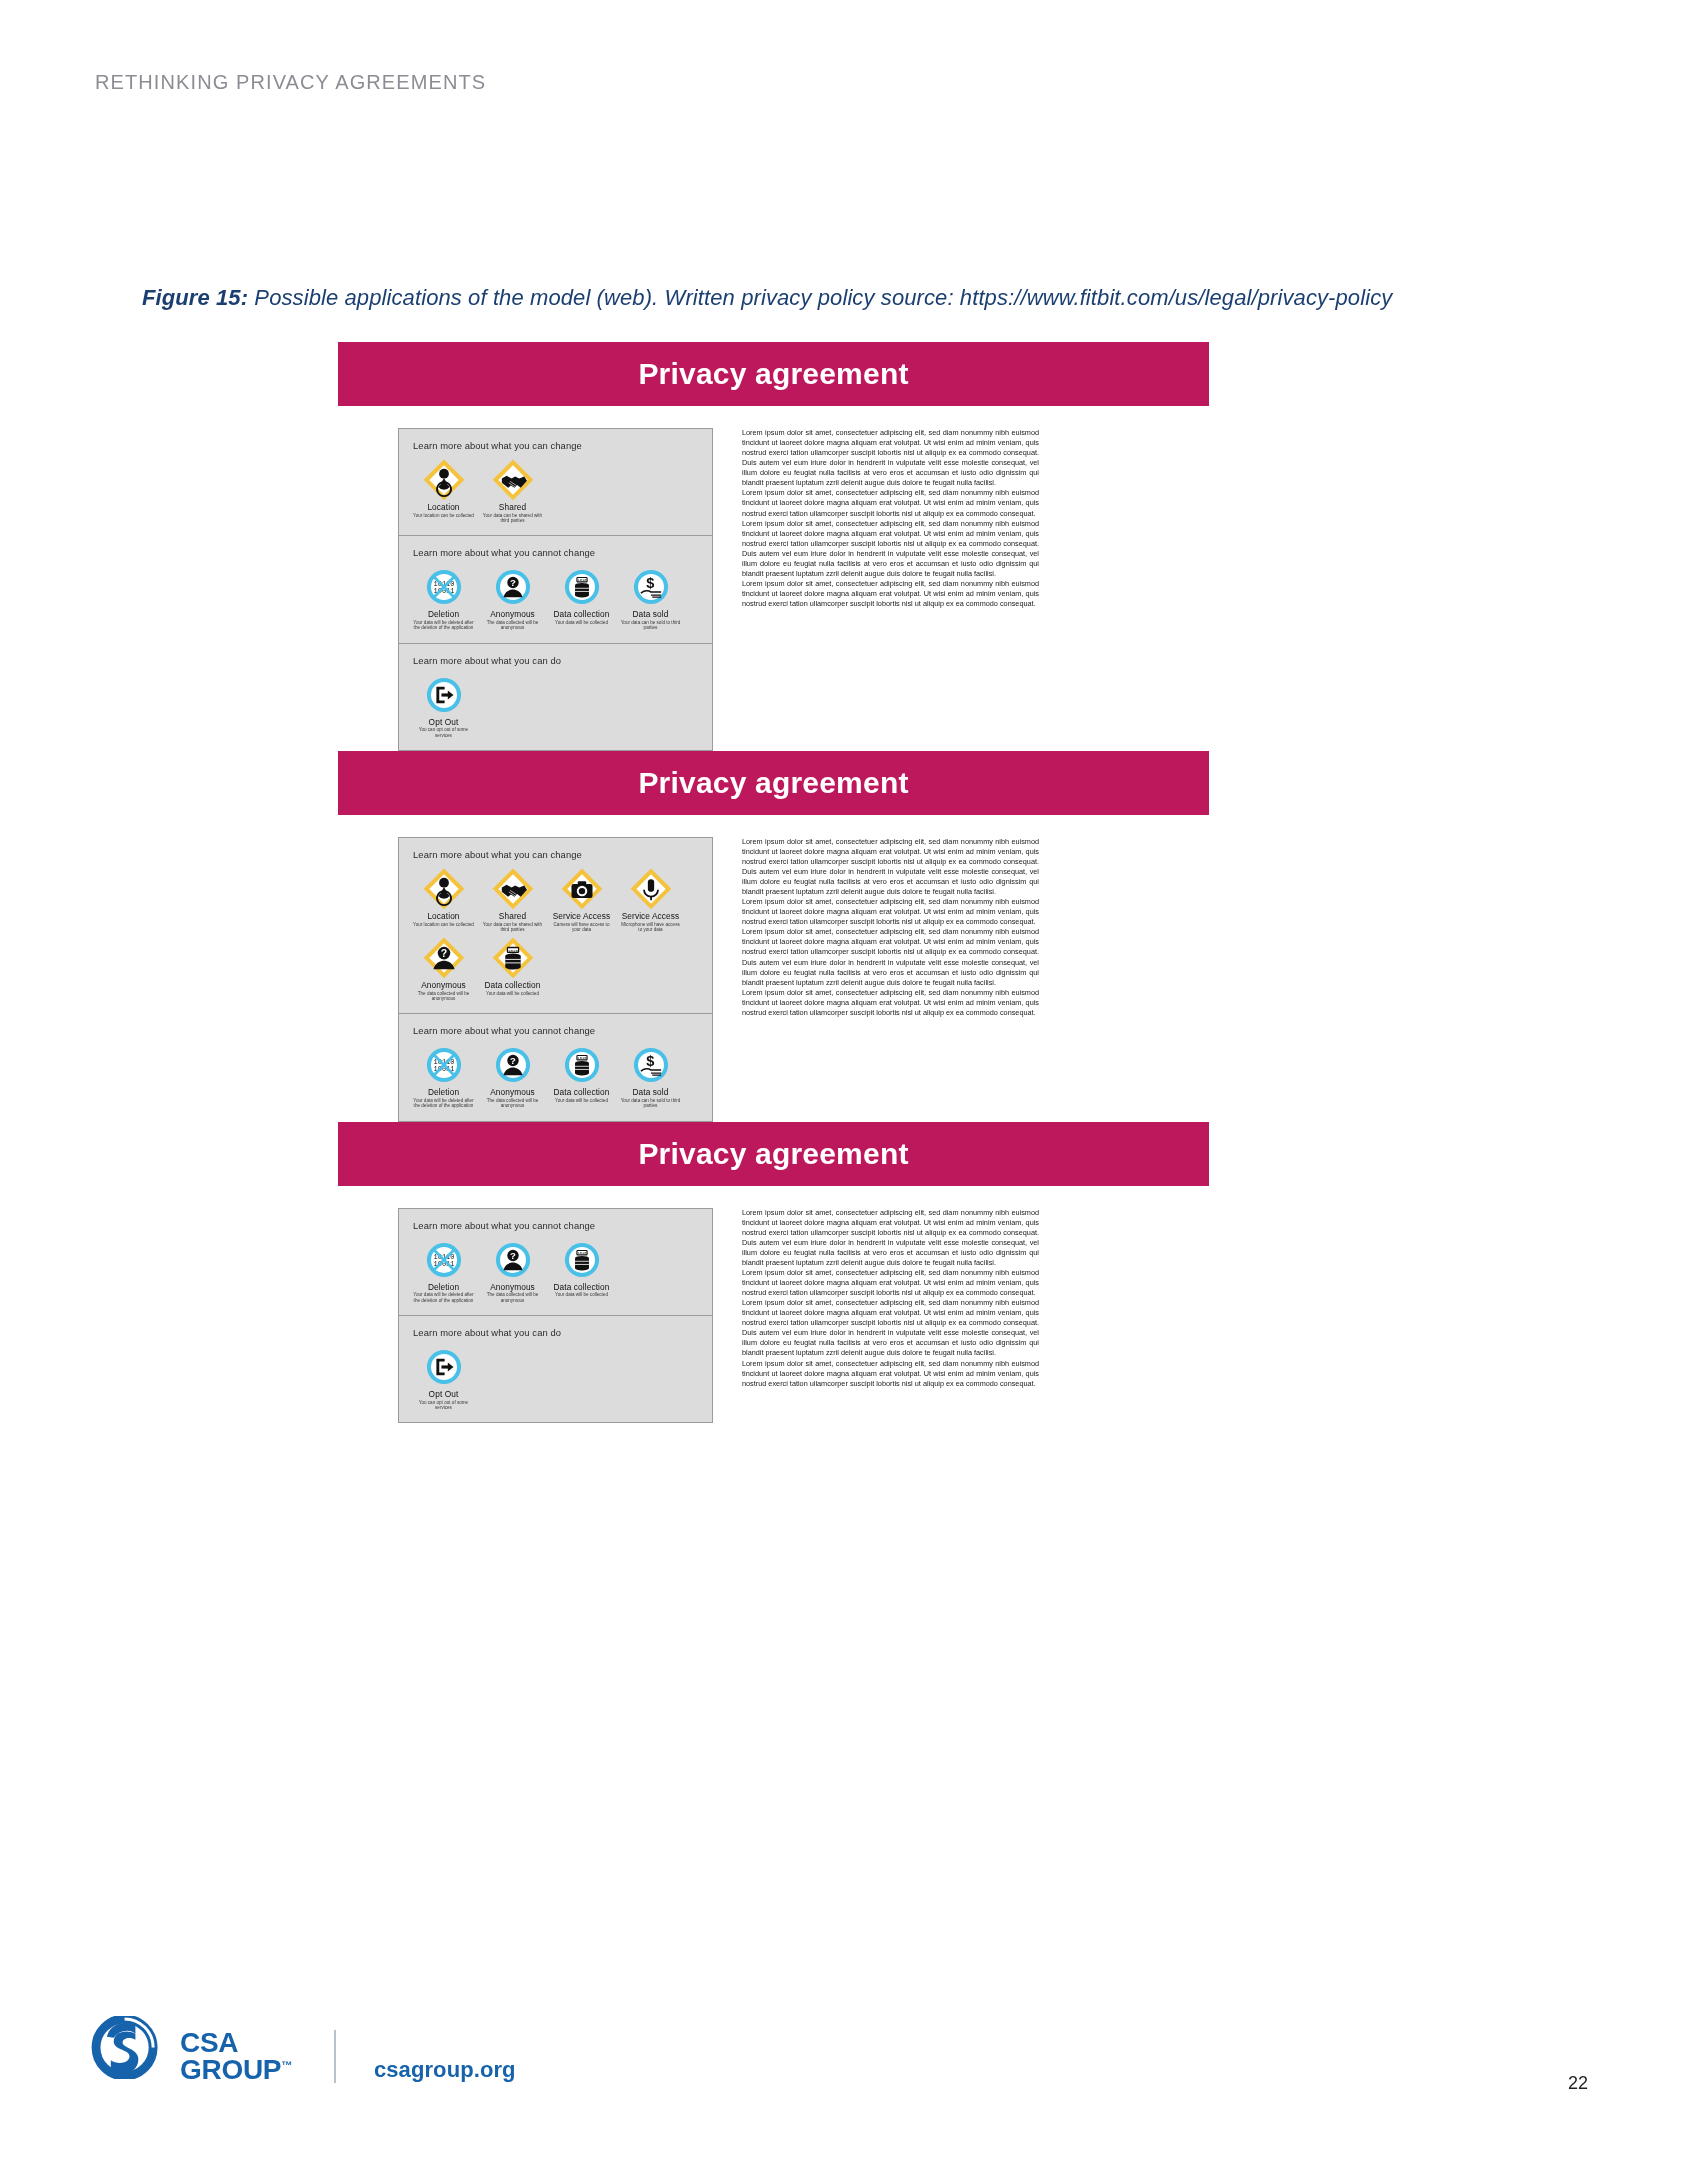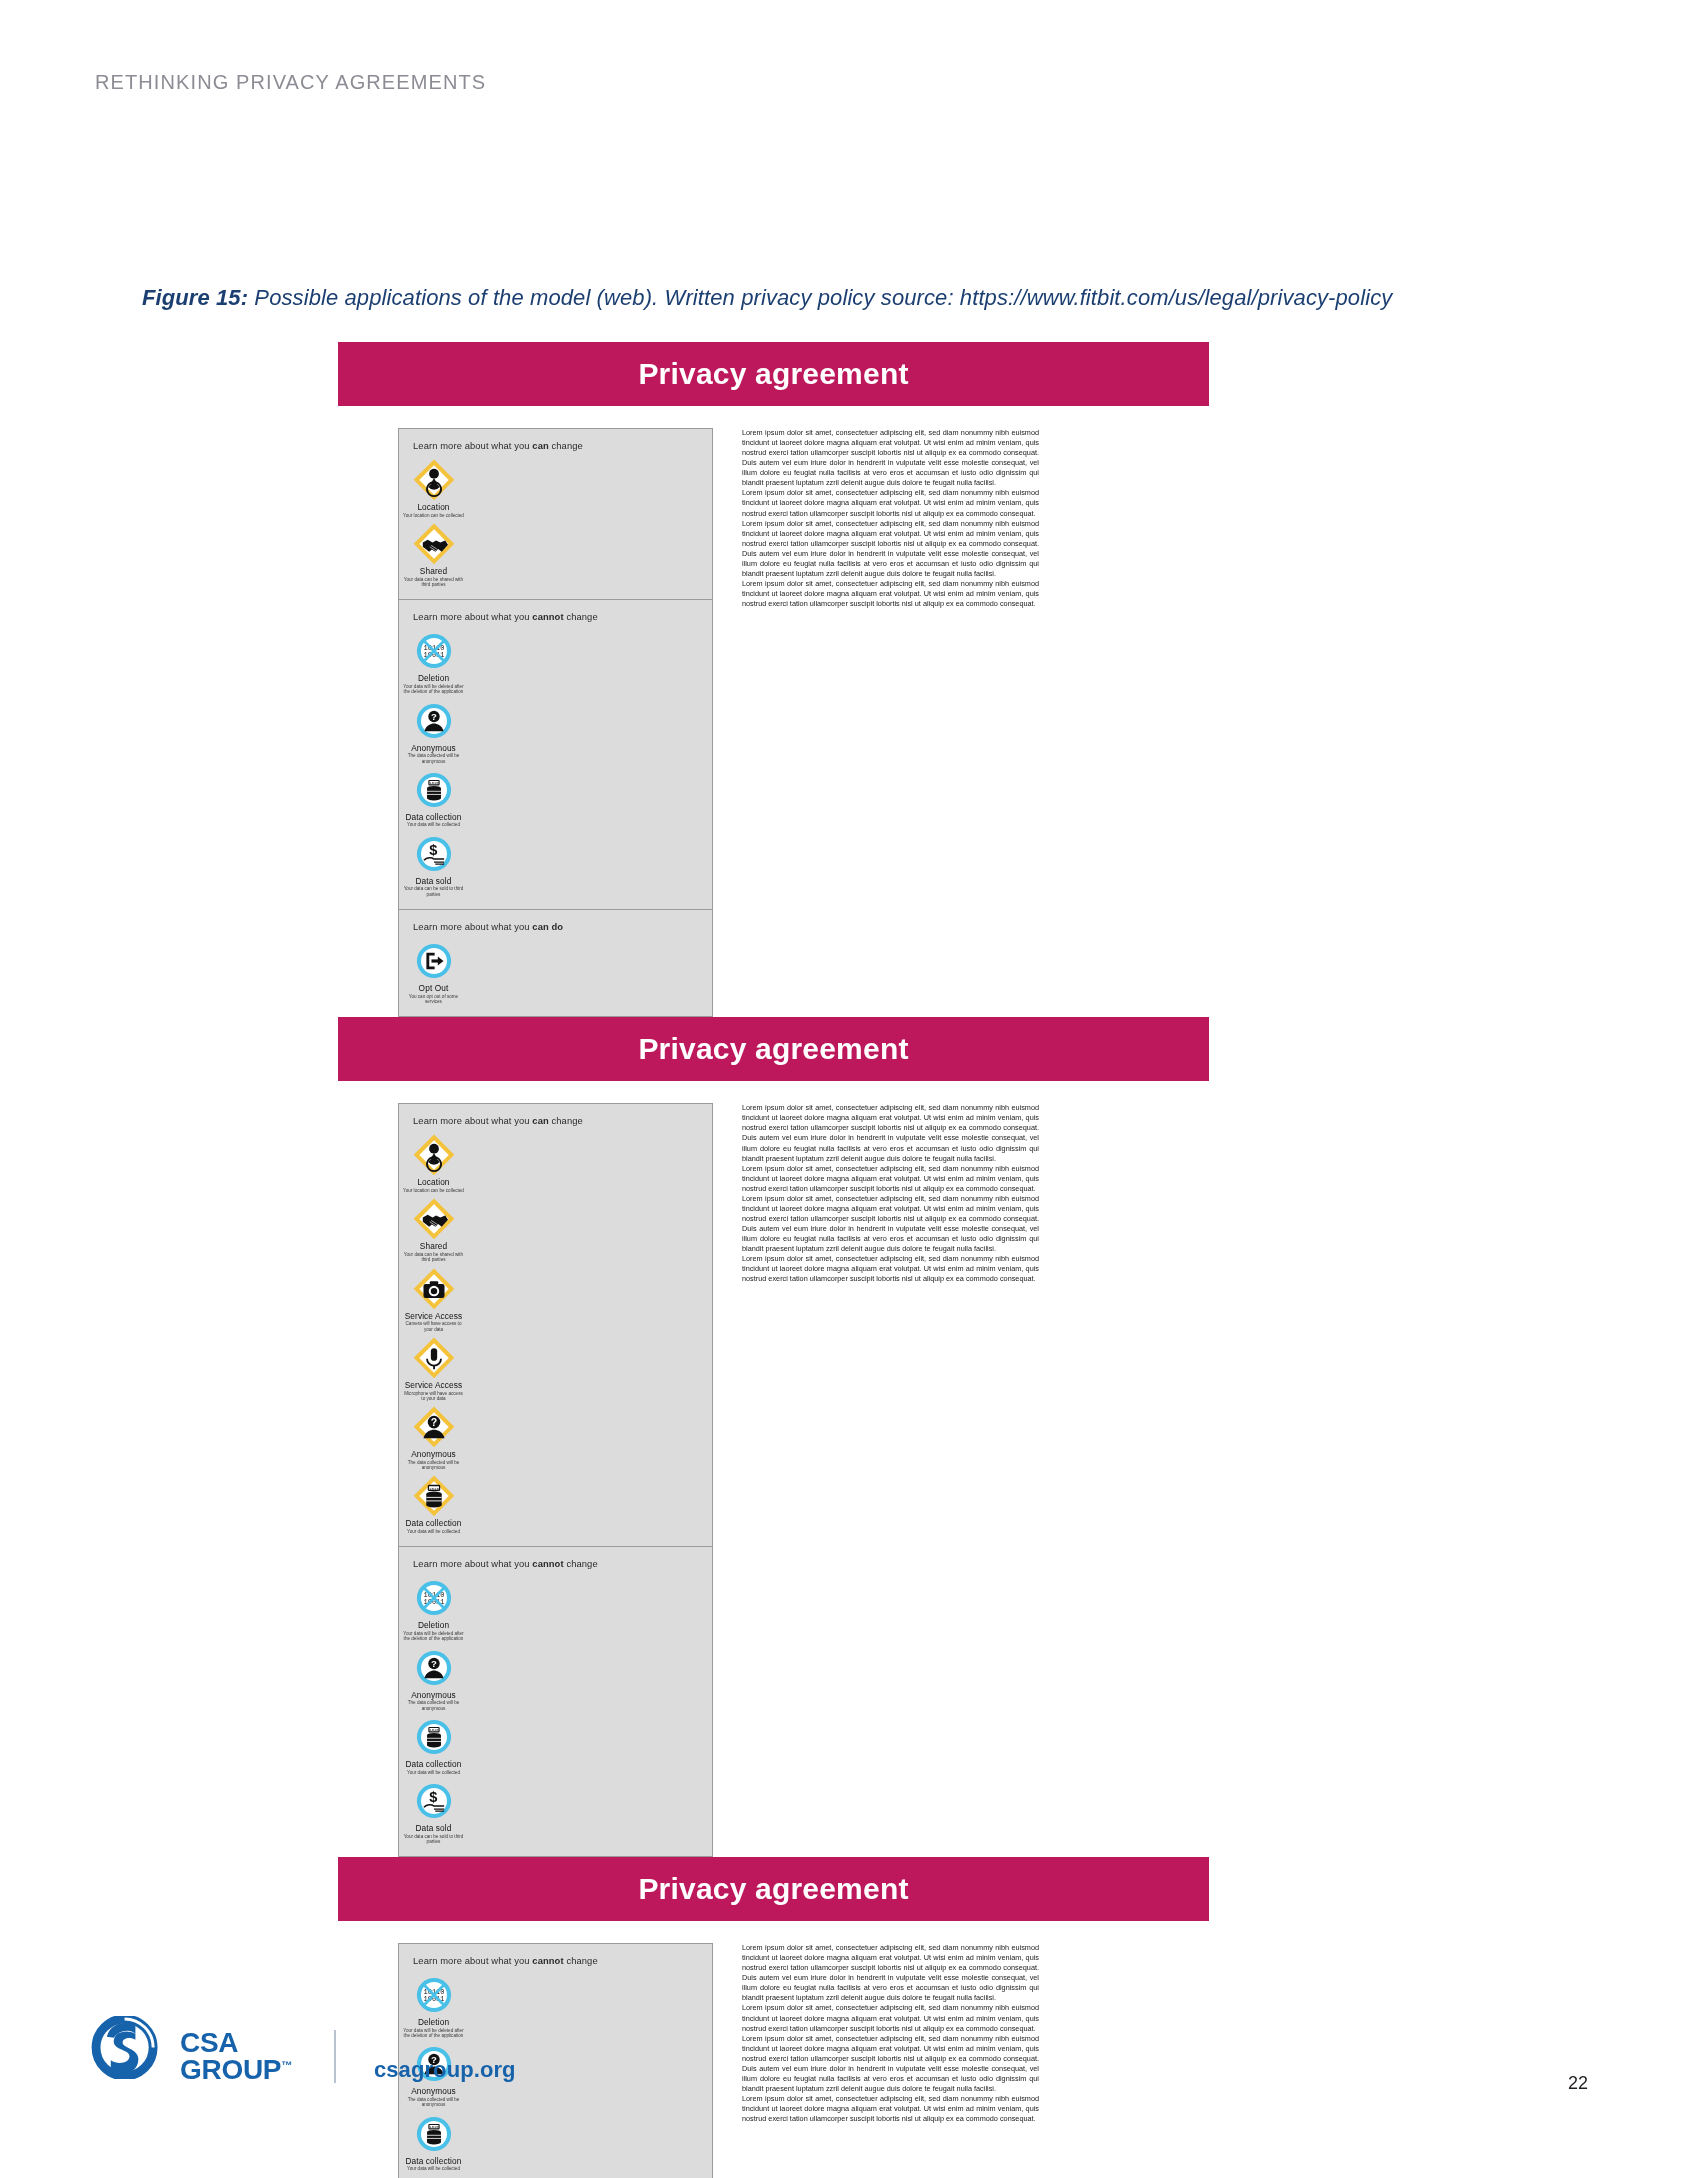--- a/index.html
+++ b/index.html
@@ -90,26 +90,26 @@
     padding: 11px 0 8px 0;
   }
   .icon-section:last-child { border-bottom: none; }
 
   .section-heading {
     font-size: 9.4px;
     color: #2b2b2b;
     margin: 0 0 7px 14px;
     letter-spacing: 0.1px;
   }
-  .section-heading b { font-weight: bold; }
+  .section-heading b { font-weight: normal; }
 
   .icon-row {
     display: flex;
     flex-wrap: wrap;
-    flex-direction: column;
+    padding-left: 10px;
   }
   .icon-cell {
     width: 69px;
     margin-bottom: 4px;
     text-align: center;
   }
   .icon-glyph-wrap {
     height: 44px;
     display: flex;
     align-items: center;

